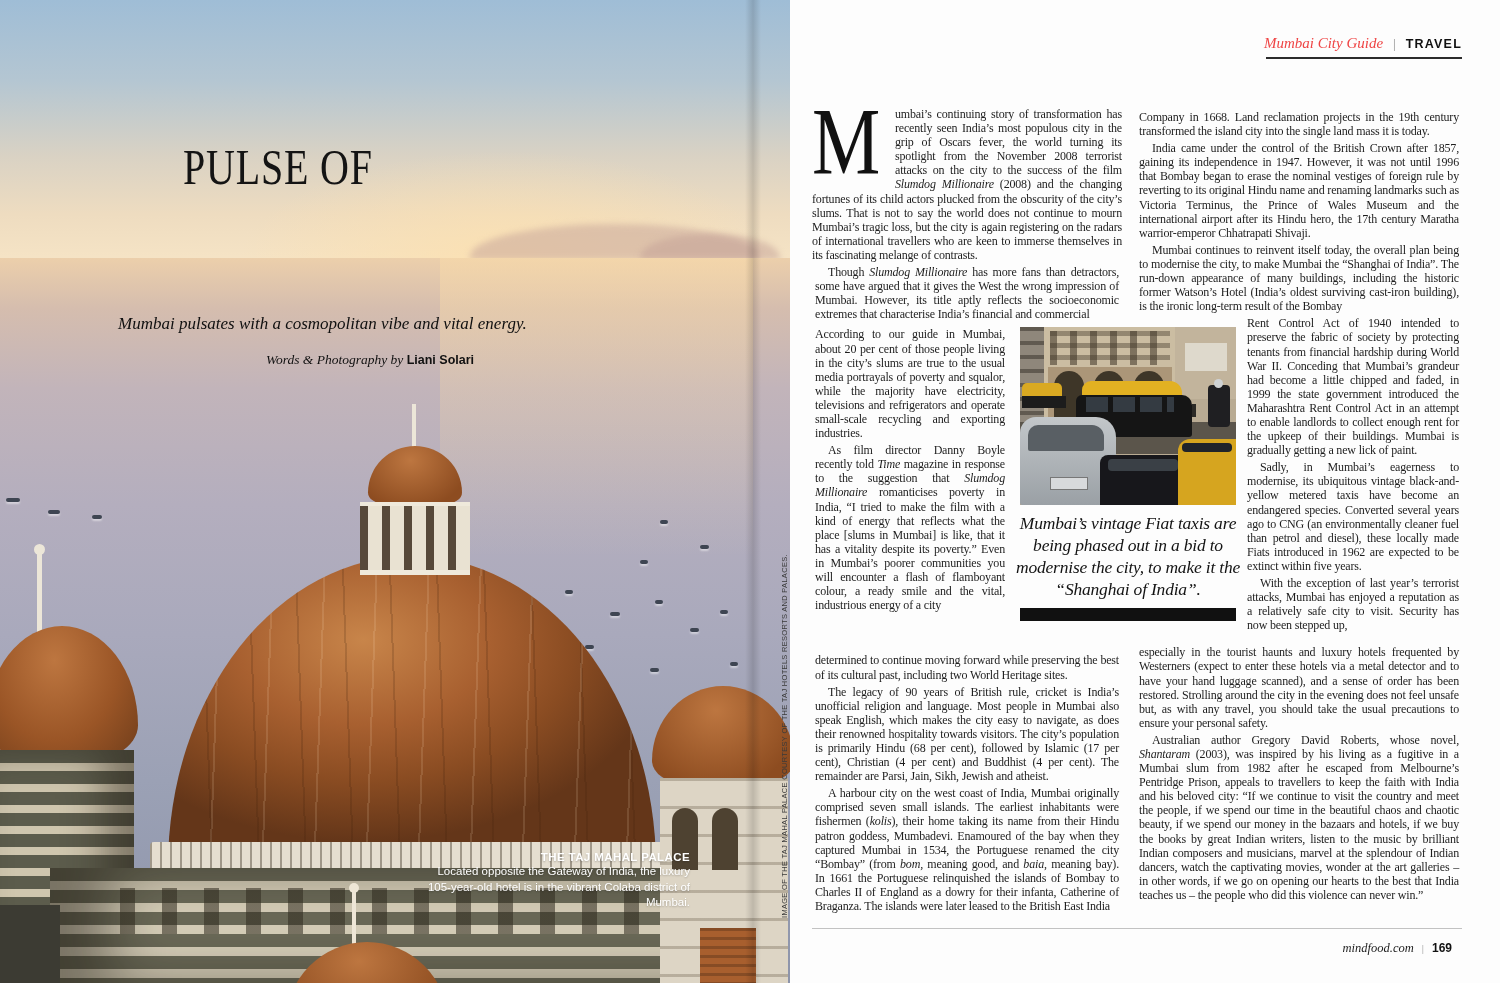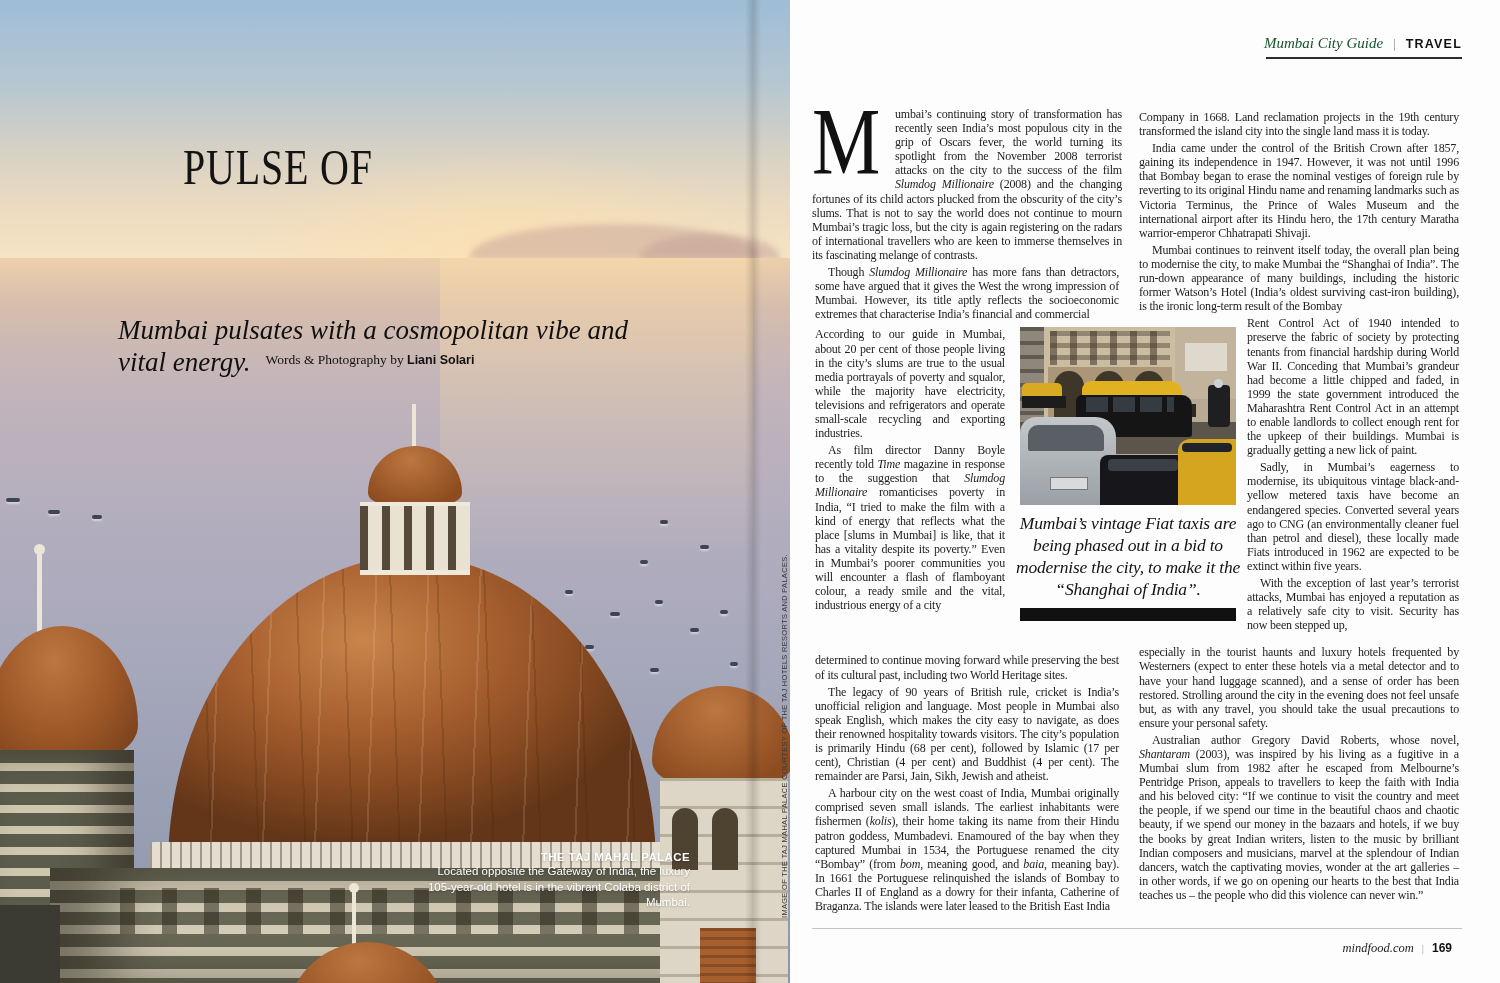--- a/index.html
+++ b/index.html
@@ -63,34 +63,34 @@
        background-image:repeating-linear-gradient(180deg,rgba(95,82,62,.3) 0 3px,rgba(0,0,0,0) 3px 28px);}
   .turret-window{position:absolute;width:26px;height:62px;top:808px;background:#4e4231;border-radius:13px 13px 0 0;}
   .roof-right{position:absolute;left:700px;top:928px;width:56px;height:55px;background:#a85f2e;
        background-image:repeating-linear-gradient(180deg,rgba(0,0,0,.2) 0 3px,rgba(0,0,0,0) 3px 9px);}
   .shore-dark{position:absolute;left:0;top:905px;width:60px;height:78px;background:#3c3b33;}
   
   .kicker{position:absolute;left:183px;top:142px;font-size:50px;line-height:1;color:#141414;
        letter-spacing:1px;transform:scaleX(.8);transform-origin:0 0;font-weight:400;}
   .big-title{position:absolute;left:95px;top:119px;font-size:225px;line-height:225px;color:#131313;
        letter-spacing:5px;font-weight:400;}
-  .subtitle{position:absolute;left:118px;top:314px;width:520px;font-style:italic;font-size:27px;
+  .subtitle{position:absolute;left:118px;top:314px;width:520px;font-style:italic;font-size:17px;
        line-height:1.2;color:#101010;}
   .byline{position:absolute;left:120px;top:352px;width:500px;text-align:center;font-size:13.5px;color:#111;}
-  .byline .pre{}
+  .byline .pre{font-style:italic;}
   .byline .name{font-family:Liberation Sans, sans-serif;font-weight:bold;font-size:12.5px;}
   .photo-caption{position:absolute;left:420px;top:851px;width:270px;text-align:right;color:#ffffff;
        font-family:"Liberation Sans","DejaVu Sans",sans-serif;text-shadow:0 1px 2px rgba(0,0,0,.25);}
   .photo-caption .cap-title{font-weight:bold;font-size:11.5px;letter-spacing:.4px;}
   .photo-caption .cap-body{font-size:11.5px;line-height:15.5px;margin-top:1px;}
   .seam{position:absolute;left:745px;top:0;width:16px;height:983px;
        background:linear-gradient(90deg,rgba(0,0,0,0),rgba(0,0,0,.14) 50%,rgba(0,0,0,0));}
   
   .pg-header{position:absolute;top:34px;right:38px;white-space:nowrap;}
-  .pg-header .sec{font-style:italic;font-size:15px;color:#14532d;}
+  .pg-header .sec{font-style:italic;font-size:15px;color:#ef4444;}
   .pg-header .sep{color:#8a8a8a;font-size:13px;margin:0 6px;}
   .pg-header .cat{font-family:"Liberation Sans","DejaVu Sans",sans-serif;font-weight:bold;font-size:12.5px;
        letter-spacing:1.2px;color:#111;}
   .header-rule{position:absolute;top:57px;left:1266px;width:196px;height:2px;background:#2c2c2c;}
   .col{position:absolute;top:107px;font-size:12px;line-height:14.1px;letter-spacing:-.18px;
        color:#1d1d1d;text-align:justify;}
   .col1{left:812px;width:310px;}
   .col2{left:1136px;width:326px;}
   .paras p{margin:3px;text-indent:13px;}
   .paras.cont > p:first-child{text-indent:0;}

